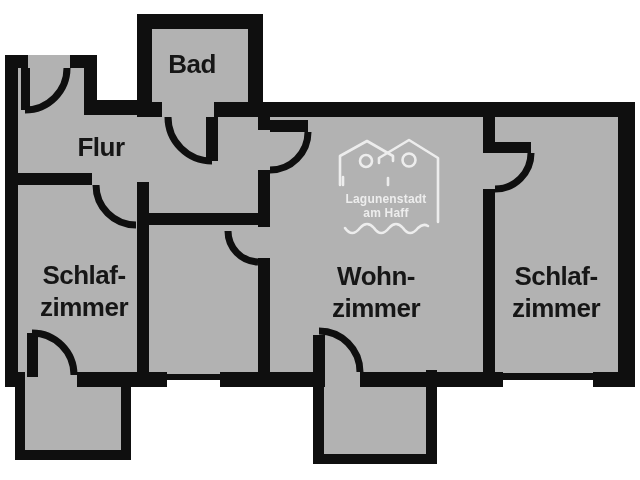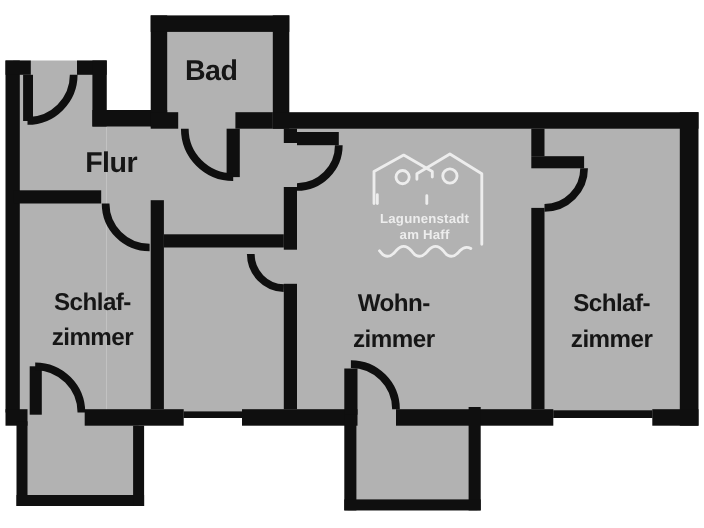--- a/index.html
+++ b/index.html
@@ -2,21 +2,21 @@
 <html><head>
 <meta charset="utf-8">
 <style>
   html,body{margin:0;padding:0;background:#ffffff;}
   #stage{position:relative;width:640px;height:480px;background:#ffffff;overflow:hidden;
          font-family:"Liberation Sans",sans-serif;}
   #plan-svg{position:absolute;left:0;top:0;}
   .lbl{position:absolute;transform:translate(-50%,-50%);color:#161616;font-weight:bold;
        white-space:nowrap;text-align:center;letter-spacing:-0.5px;line-height:30px;}
   .lbl-26{font-size:26px;}
-  .lbl-27{font-size:22px;line-height:32px;}
+  .lbl-27{font-size:26px;line-height:32px;}
   .logo-text{position:absolute;transform:translate(-50%,-50%);color:#ededed;font-weight:bold;
        font-size:12px;white-space:nowrap;letter-spacing:0.2px;}
 </style>
 </head>
 <body>
 
 <div id="stage">
 
   <svg id="plan-svg" width="640" height="480" viewBox="0 0 640 480">
 
@@ -103,21 +103,21 @@
   <div class="lbl lbl-26" style="left:192px;top:64px;">
     <span>Bad</span>
   </div>
   <div class="lbl lbl-26" style="left:101px;top:147px;">
     <span>Flur</span>
   </div>
   <div class="lbl lbl-27" style="left:84px;top:291px;">
     <span>Schlaf-</span><br>
     <span>zimmer</span>
   </div>
-  <div class="lbl lbl-27" style="left:358px;top:292px;">
+  <div class="lbl lbl-27" style="left:376px;top:292px;">
     <span>Wohn-</span><br>
     <span>zimmer</span>
   </div>
   <div class="lbl lbl-27" style="left:556px;top:292px;">
     <span>Schlaf-</span><br>
     <span>zimmer</span>
   </div>
 
   <div class="logo-text" style="left:386px;top:199px;">
     <span>Lagunenstadt</span>

